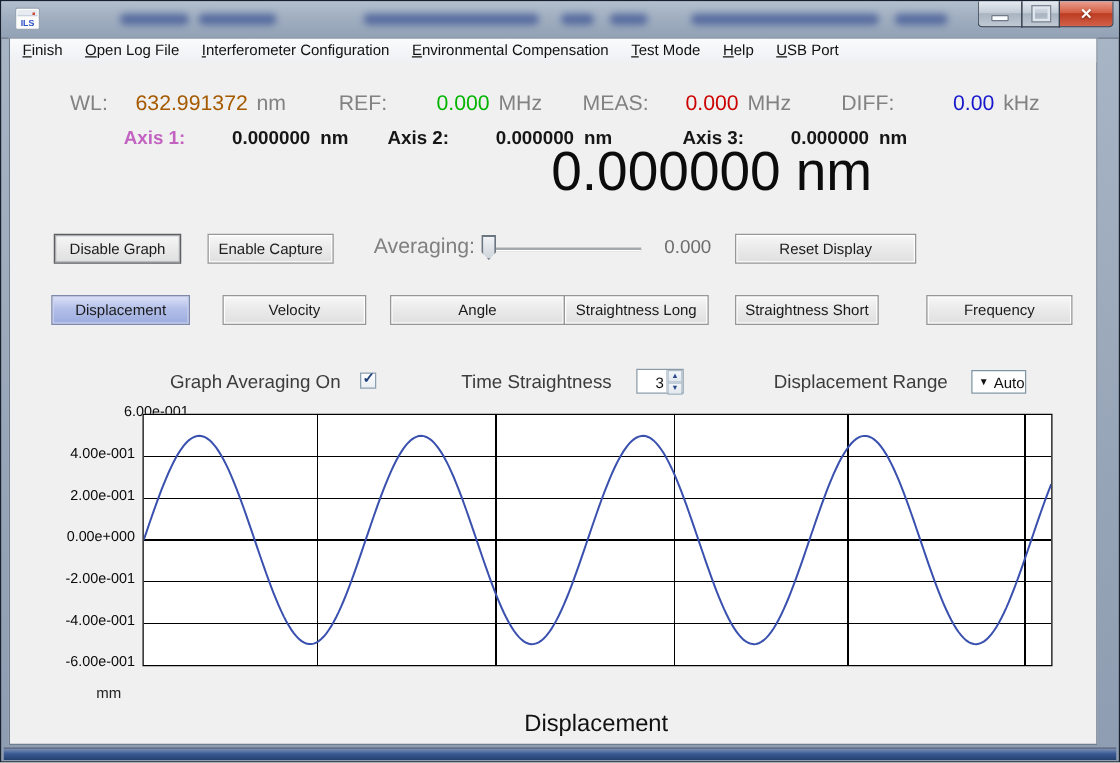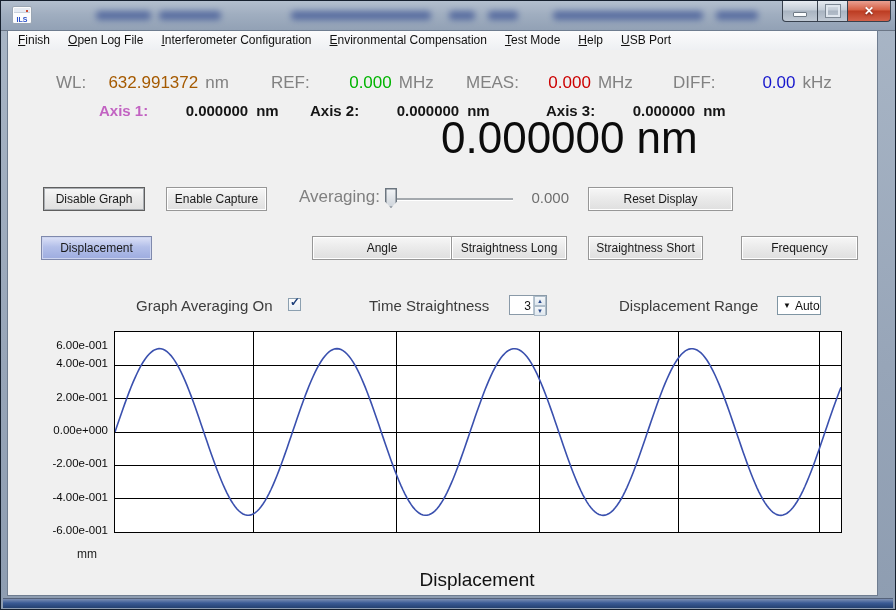--- a/index.html
+++ b/index.html
@@ -170,20 +170,21 @@
 
   <div class="btn default" style="left:42px;top:186px;width:102px">Disable Graph</div>
   <div class="btn" style="left:165px;top:186px;width:101px">Enable Capture</div>
   <div class="avg-label">Averaging:</div>
   <div class="slider-track"></div>
   <div class="slider-thumb"></div>
   <div class="avg-value">0.000</div>
   <div class="btn" style="left:587px;top:186px;width:145px">Reset Display</div>
 
   <div class="btn tabbtn selected" style="left:40px;width:111px">Displacement</div>
+  <div class="btn tabbtn" style="left:177px;width:115px">Velocity</div>
   <div class="btn tabbtn" style="left:311px;width:140px">Angle</div>
   <div class="btn tabbtn" style="left:450px;width:116px">Straightness Long</div>
   <div class="btn tabbtn" style="left:587px;width:115px">Straightness Short</div>
   <div class="btn tabbtn" style="left:740px;width:117px">Frequency</div>
 
   <div class="gc-label" style="left:135px">Graph Averaging On</div>
   <div class="checkbox">
     <span class="check" id="avg-check">✓</span>
   </div>
   <div class="gc-label" style="left:368px">Time Straightness</div>
@@ -195,21 +196,21 @@
     </div>
   </div>
   <div class="gc-label" style="left:618px">Displacement Range</div>
   <div class="combo">
     <span class="arrow">▼</span>
     <span class="val">Auto</span>
   </div>
 
   <div class="graph-area">
     <div id="y-ticks">
-        <div class="ytick" style="top: 16px;">6.00e-001</div>
+        <div class="ytick" style="top: 1px; padding-left: 43px;">6.00e-001</div>
         <div class="ytick" style="top: 34.3333px;">4.00e-001</div>
         <div class="ytick" style="top: 67.6667px;">2.00e-001</div>
         <div class="ytick" style="top: 101px;">0.00e+000</div>
         <div class="ytick" style="top: 134.333px;">-2.00e-001</div>
         <div class="ytick" style="top: 167.667px;">-4.00e-001</div>
         <div class="ytick" style="top: 201px;">-6.00e-001</div>
       </div>
     <div class="plot">
       <svg id="plot-svg" width="726" height="200" viewBox="0 0 726 200">
           <g stroke="#000000" stroke-width="1" shape-rendering="crispEdges">

